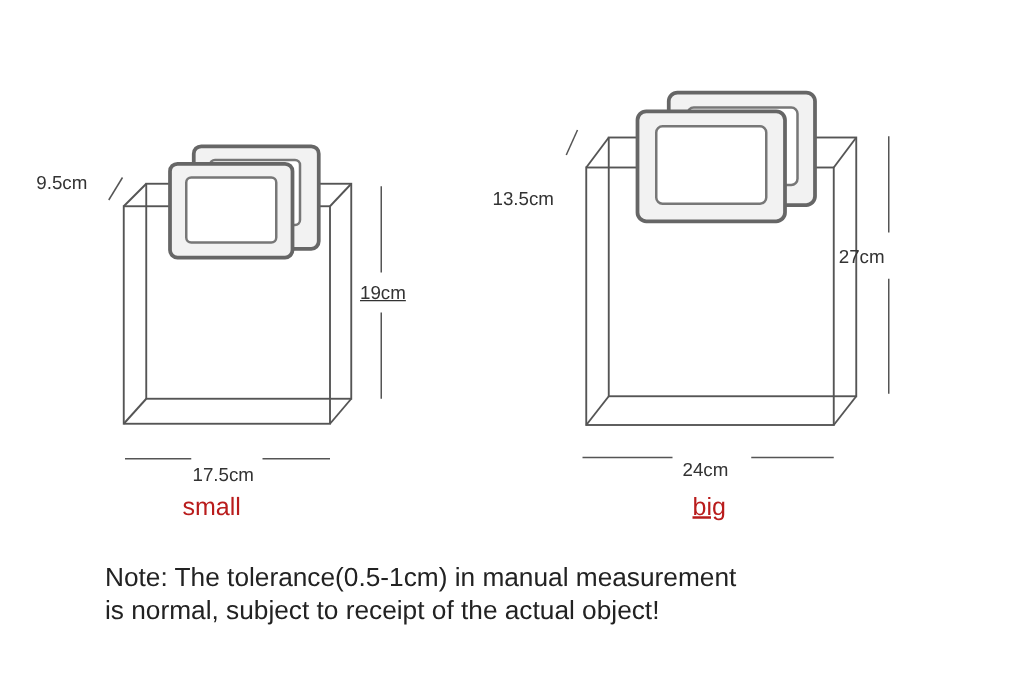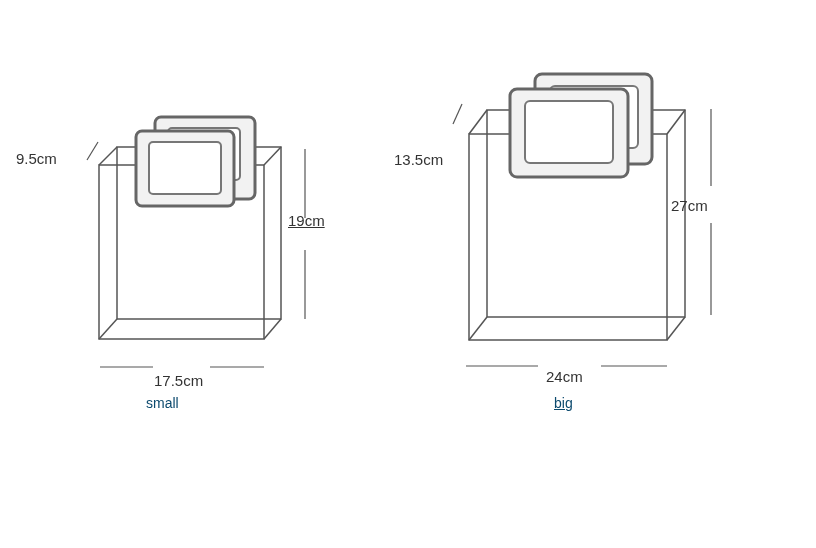--- a/index.html
+++ b/index.html
@@ -1,19 +1,19 @@
 <!DOCTYPE html>
 <html><head>
 <meta charset="utf-8">
 <style>
   html, body { margin:0; padding:0; background:#ffffff; }
   body { width:816px; height:548px; position:relative; overflow:hidden; font-family:"Liberation Sans", sans-serif; color:#333; }
   svg.diagram { position:absolute; left:0; top:0; }
   .lbl { position:absolute; font-size:15px; color:#333; white-space:nowrap; }
-  .name { position:absolute; font-size:14px; color:#0c4a6e; }
+  .name { position:absolute; font-size:20px; color:#b91c1c; }
   .note { position:absolute; left:84px; top:450px; font-size:21px; line-height:26px; color:#222; }
 </style>
 </head>
 <body>
 
 <svg class="diagram" width="816" height="548">
 
   <g stroke="#555" stroke-width="1.5" fill="none">
 
     <rect x="117" y="147" width="164" height="172"></rect>
@@ -56,24 +56,26 @@
     <line x1="453" y1="124" x2="462" y2="104" stroke-width="1.2"></line>
 
     <line x1="711" y1="109" x2="711" y2="186" stroke-width="1.2"></line>
     <line x1="711" y1="223" x2="711" y2="315" stroke-width="1.2"></line>
 
     <line x1="466" y1="366" x2="538" y2="366" stroke-width="1.2"></line>
     <line x1="601" y1="366" x2="667" y2="366" stroke-width="1.2"></line>
   </g>
 </svg>
 
-<div class="lbl" style="left:16px;top:138px;margin-top:12px;">9.5cm</div>
-<div class="lbl" style="left:288px;top:212px;text-decoration:underline;">19cm</div>
+<div class="lbl" style="left:29px;top:138px;">9.5cm</div>
+<div class="lbl" style="left:288px;top:226px;text-decoration:underline;">19cm</div>
 <div class="lbl" style="left:154px;top:360px;margin-top:12px;">17.5cm</div>
 <div class="name" style="left:146px;top:395px;">small</div>
 
 <div class="lbl" style="left:394px;top:103px;margin-top:48px;">13.5cm</div>
 <div class="lbl" style="left:671px;top:197px;">27cm</div>
 <div class="lbl" style="left:546px;top:368px;">24cm</div>
 <div class="name" style="left:554px;top:395px;text-decoration:underline;">big</div>
 
 <div class="note">
+  <div>Note: The tolerance(0.5-1cm) in manual measurement</div>
+  <div>is normal, subject to receipt of the actual object!</div>
 </div>
 
 </body></html>

